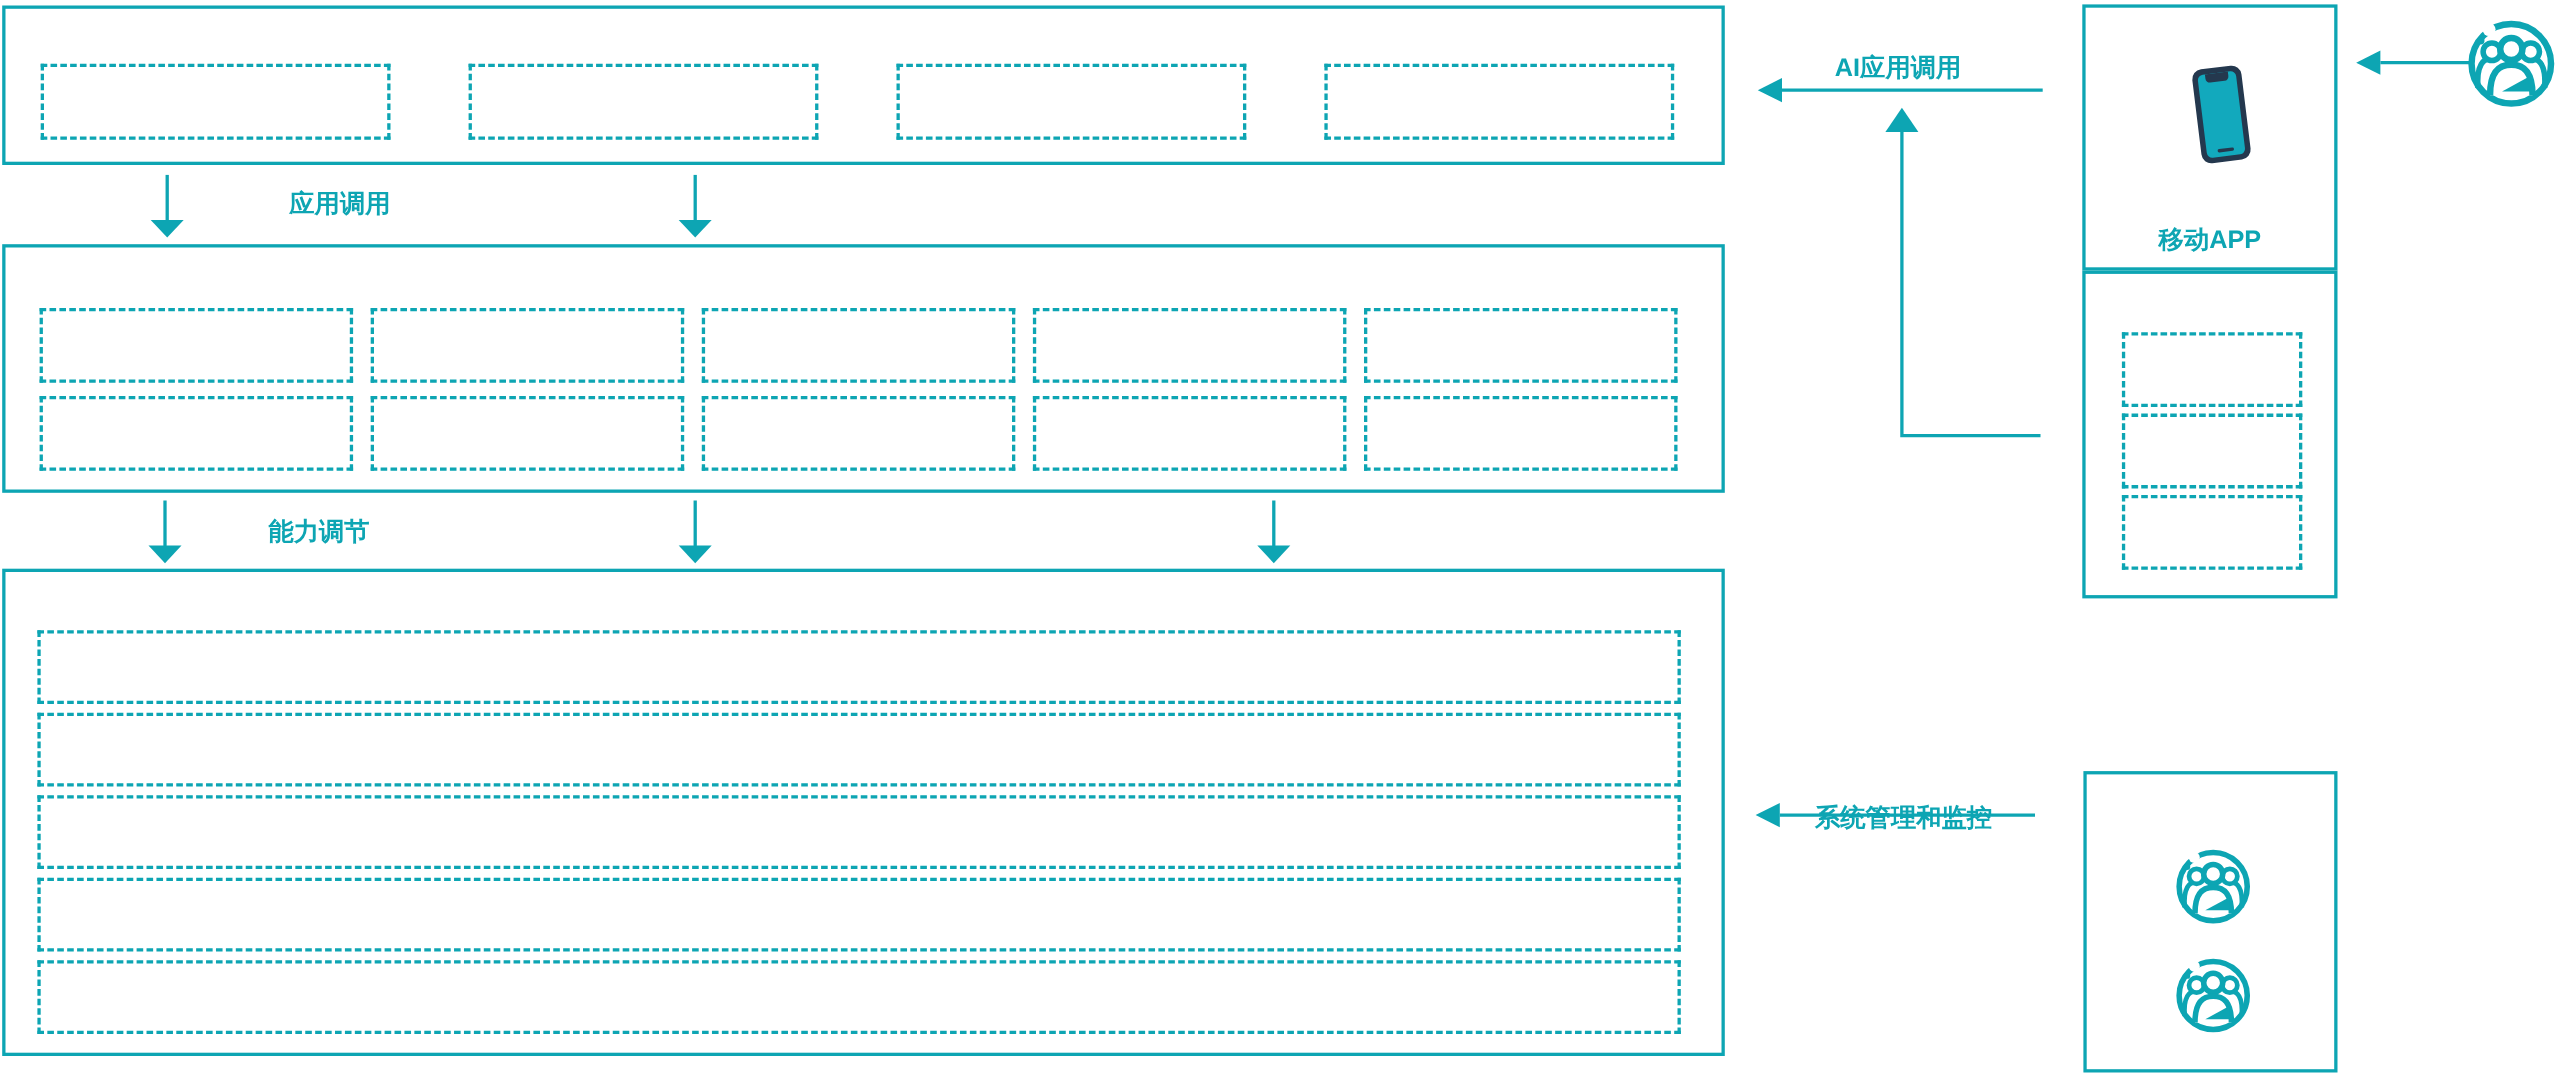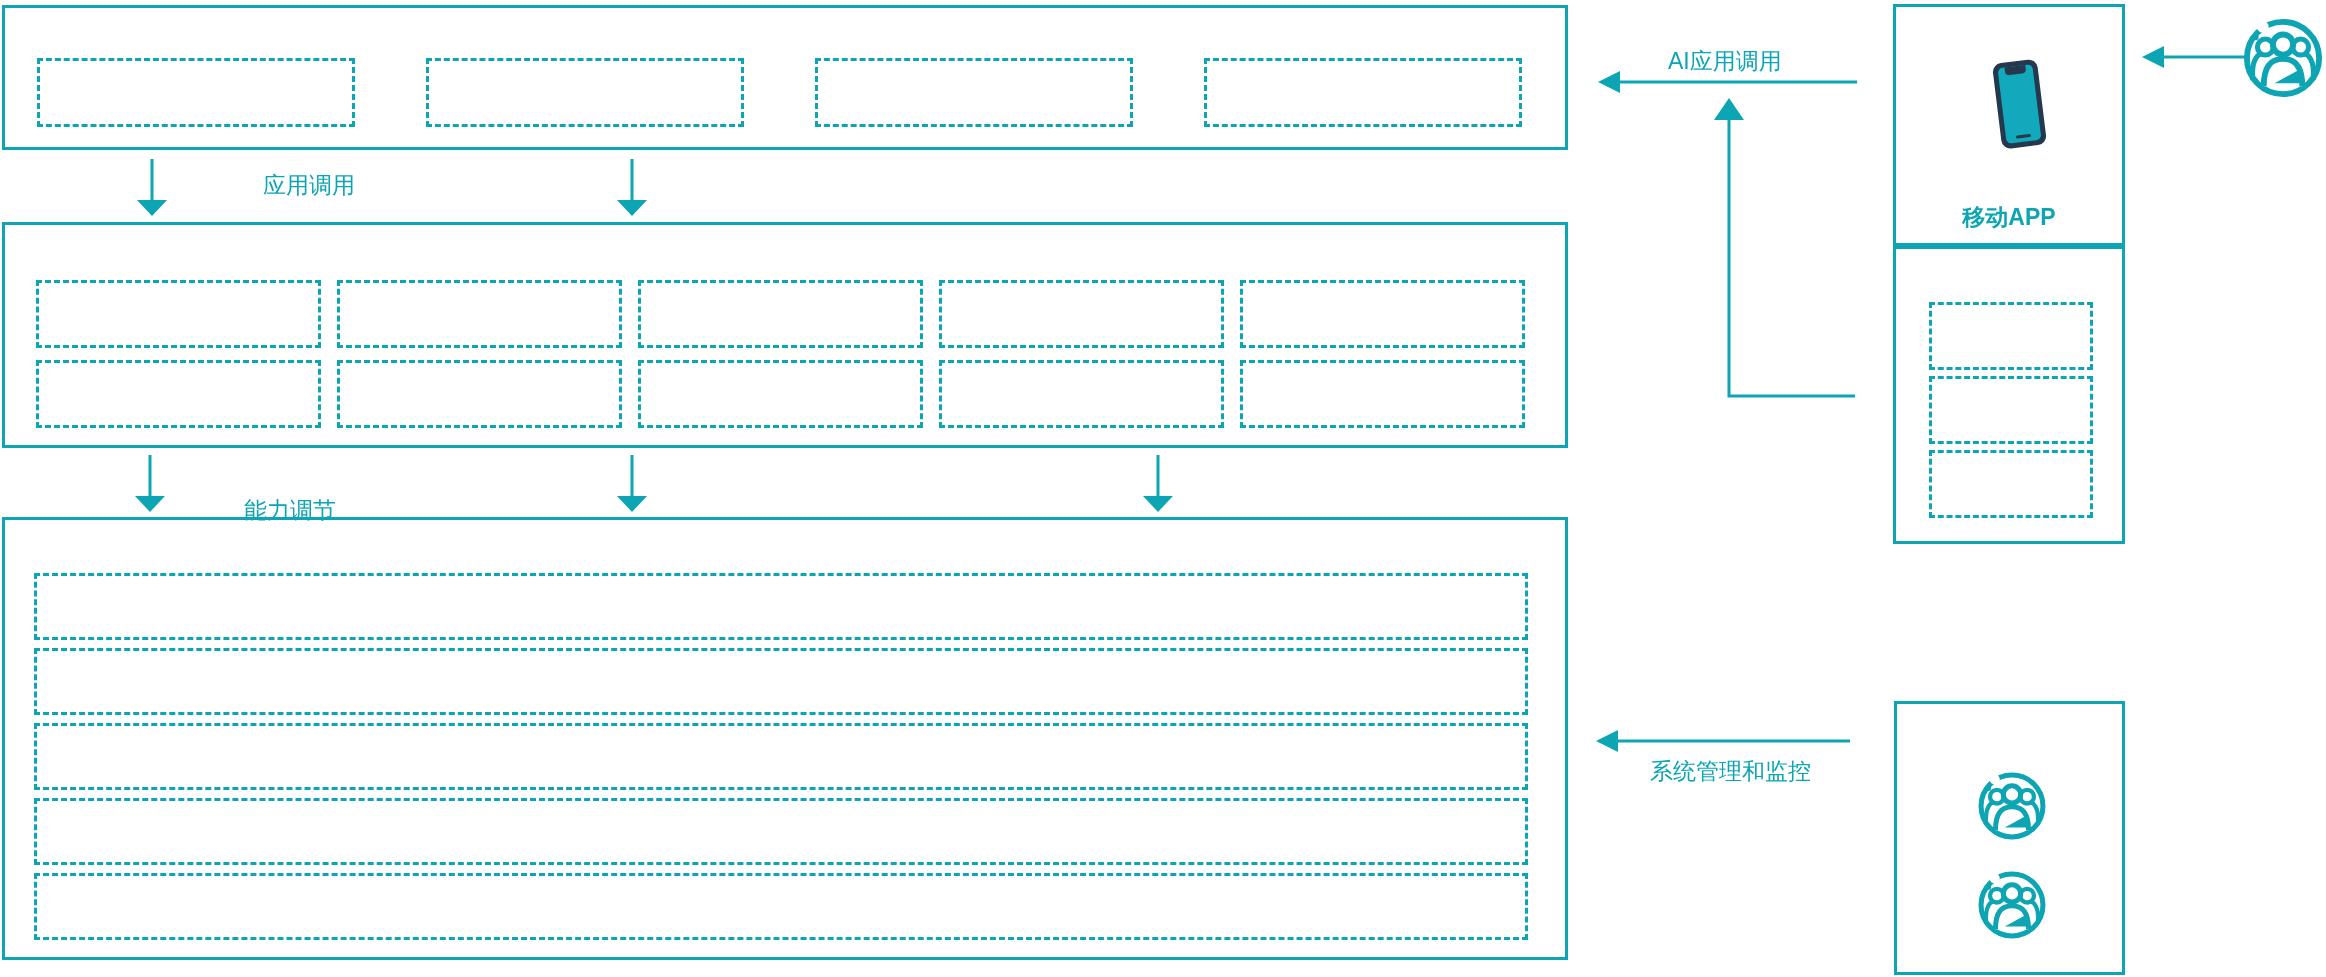--- a/index.html
+++ b/index.html
@@ -27,28 +27,28 @@
   .ph-mid{width:285px;height:68px;flex:0 0 auto;}
   .ph-wide{width:100%;height:67px;flex:0 0 auto;}
   #phone-panel{left:1893px;top:4px;width:232px;height:242px;}
   #service-panel{left:1893px;top:246px;width:232px;height:298px;padding:53px 0 0 33px;display:flex;flex-direction:column;gap:6px;}
   .ph-svc{width:164px;height:68px;flex:0 0 auto;}
   #ops-panel{left:1894px;top:701px;width:231px;height:274px;}
   .flow-label{
     position:absolute;
     color:var(--accent);
     font-size:23px;
-    font-weight:normal;
+    font-weight:bold;
     white-space:nowrap;
     line-height:1;
   }
   #lbl-app-call{left:243px;top:174px;margin-left:20px;}
-  #lbl-capability{left:244px;top:499px;}
+  #lbl-capability{left:244px;top:472px;}
   #lbl-ai-call{left:1668px;top:50px;}
-  #lbl-monitor{left:1650px;top:760px;}
+  #lbl-monitor{left:1650px;top:732px;}
   #lbl-mobile-app{
     position:absolute;left:0;bottom:14px;width:100%;
     text-align:center;color:var(--accent);
     font-size:23px;font-weight:bold;line-height:1;
   }
   svg.overlay{position:absolute;left:0;top:0;pointer-events:none;color:var(--accent);}
   .arrow-line{stroke:var(--accent);stroke-width:3;fill:none;}
   .arrow-head{fill:var(--accent);stroke:none;}
   .phone-body{fill:var(--navy);}
   .phone-screen{fill:var(--screen);}

